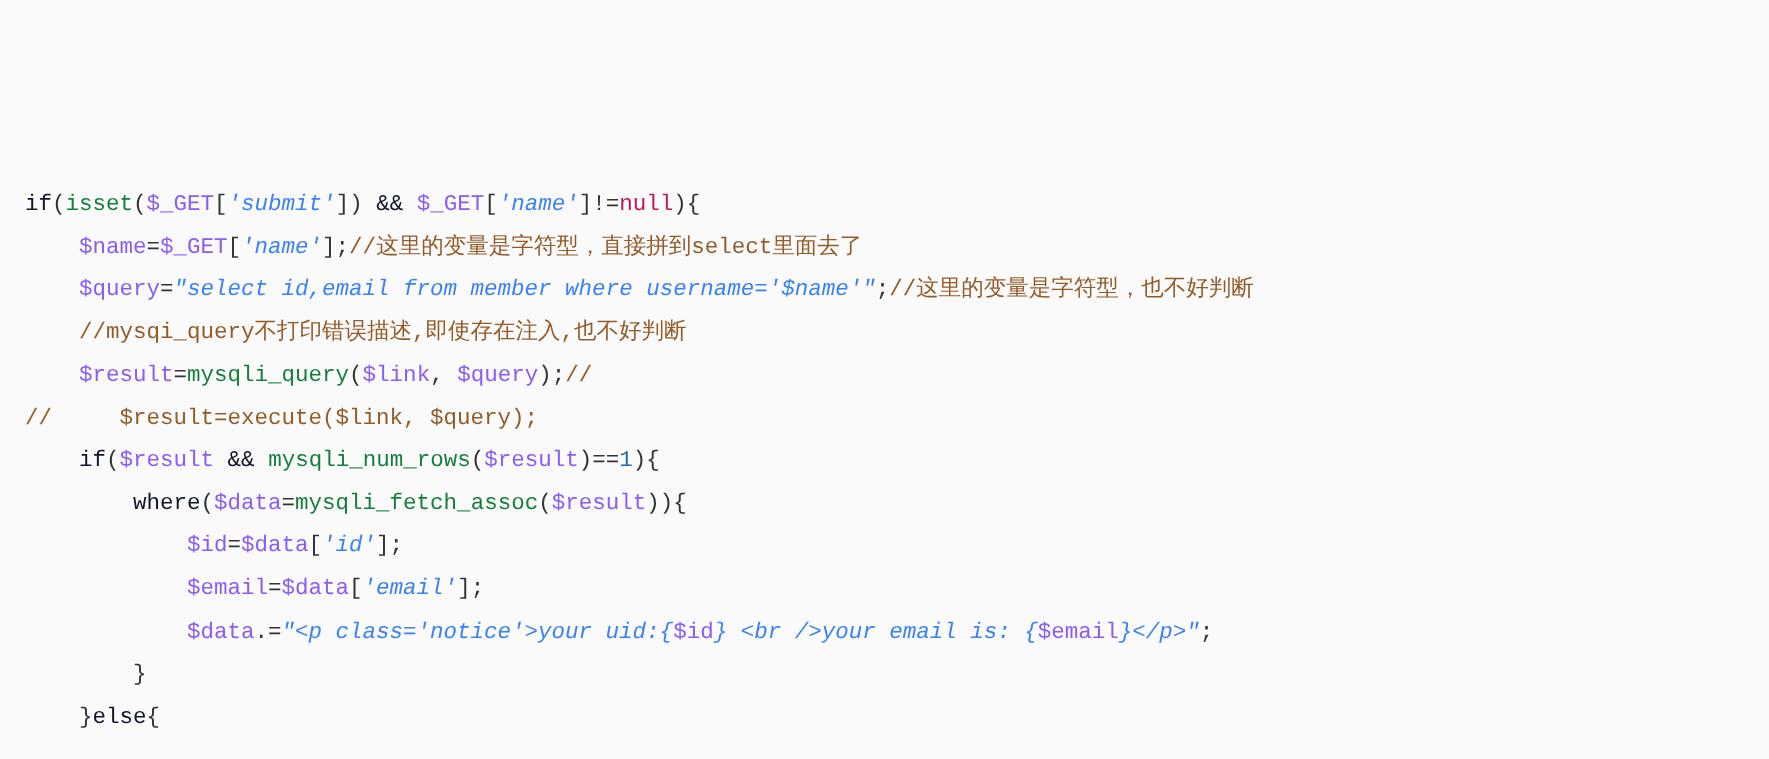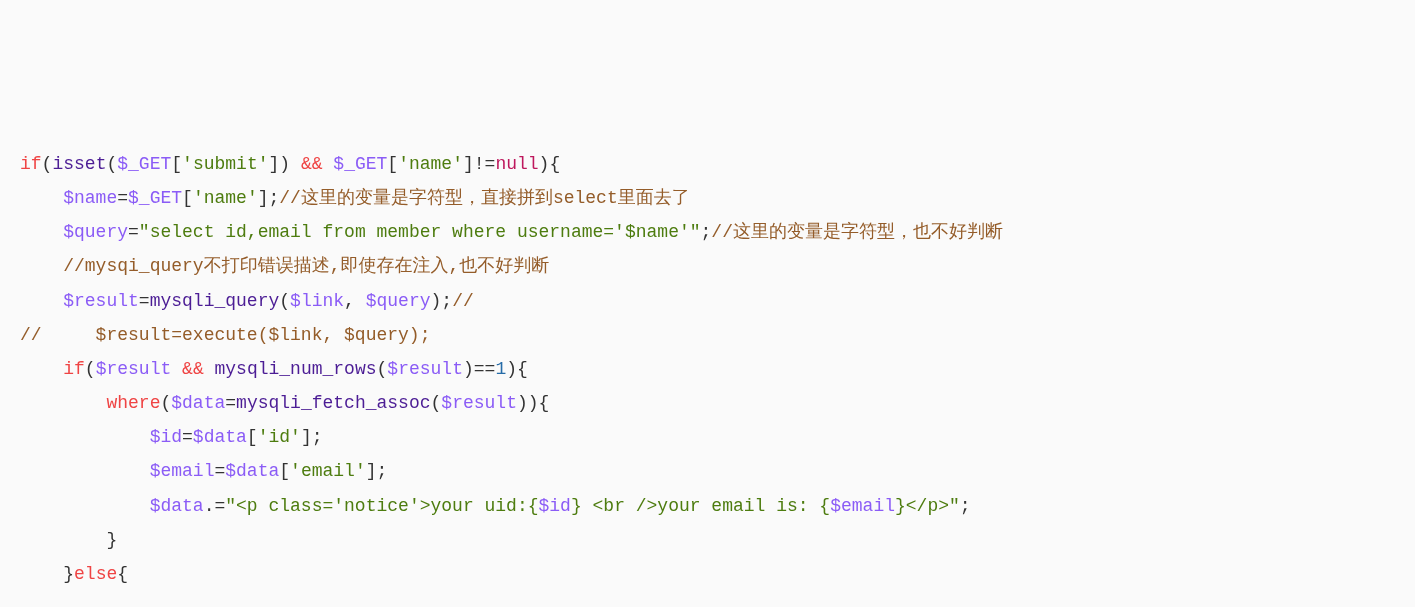--- a/index.html
+++ b/index.html
@@ -10,24 +10,24 @@
     font-size: 18px;
     line-height: 1.9;
     color: #333;
     white-space: pre;
     overflow-x: auto;
   }
   .code-container {
     position: relative;
     width: 1375px;
   }
-  .kw { color: #ef4444; }
-  .func { color: #4c1d95; text-align: right; }
+  .kw { color: #0f172a; }
+  .func { color: #15803d; text-align: right; }
   .var { color: #8b5cf6; }
-  .str { color: #4d7c0f; }
+  .str { color: #3b82f6; font-style: italic; }
   .comment { color: #945c29; }
   .op { color: #333; }
   .num { color: #266ca8; }
   .null { color: #be185d; }
 </style>
 </head>
 <body>
 
 
 

